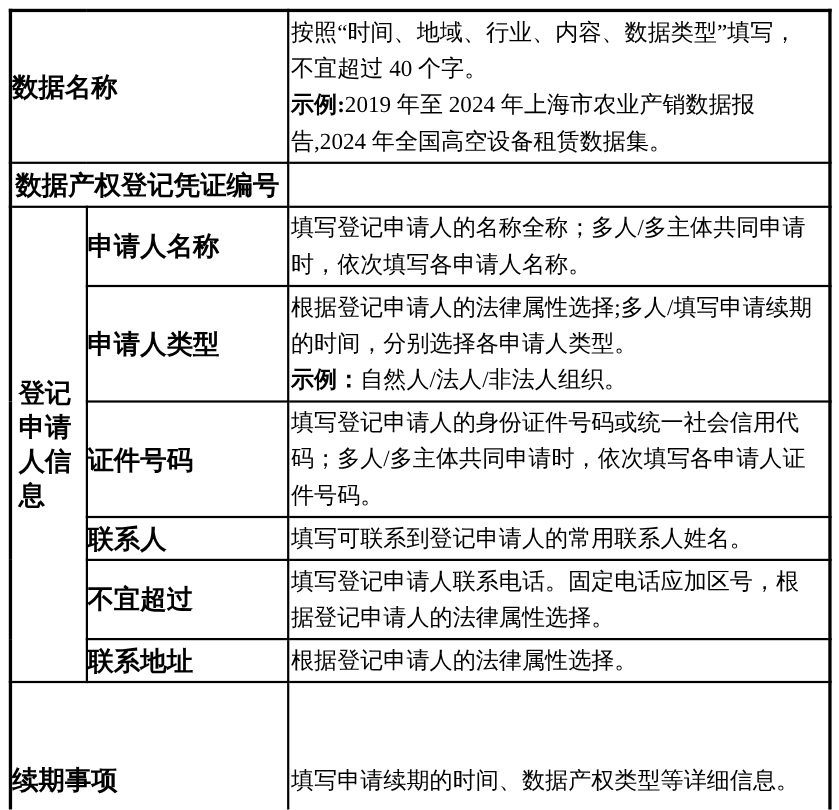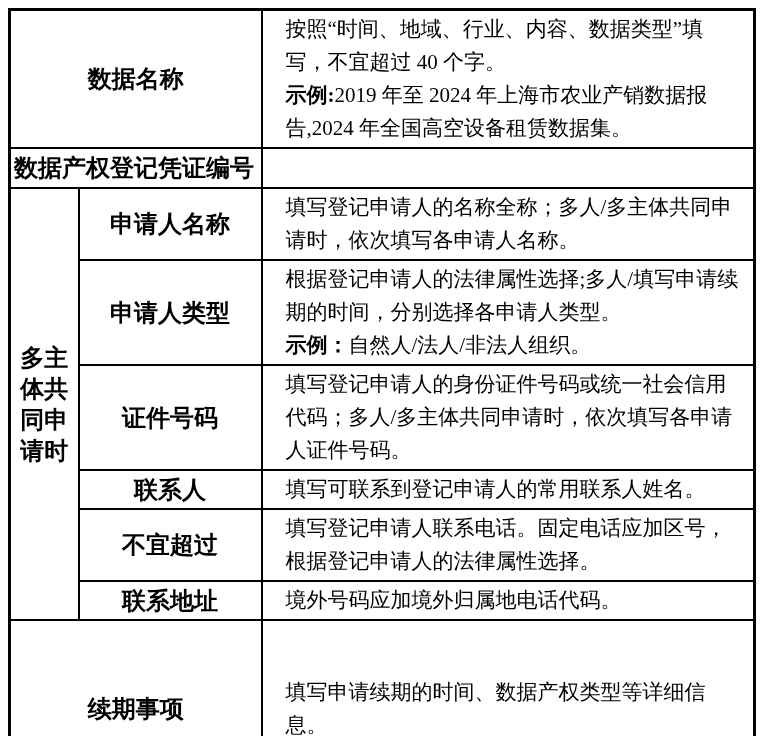--- a/index.html
+++ b/index.html
@@ -26,42 +26,42 @@
   }
   table.form-table td {
     border: 2px solid #000000;
     overflow: hidden;
   }
   
   td.label {
     font-family: "Liberation Sans", "DejaVu Sans", sans-serif;
     font-weight: bold;
     font-size: 24px;
-    text-align: center;
+    text-align: left;
     vertical-align: middle;
     padding: 0;
   }
   td.label-left {
     text-align: left;
     padding-left: 3px;
     letter-spacing: 0px;
   }
   td.group-label {
     line-height: 31px;
     padding: 0 6px;
     word-break: break-all;
   }
   
   td.desc {
     font-family: "Liberation Serif", "DejaVu Serif", serif;
     font-size: 21px;
     line-height: 33px;
     text-align: left;
     vertical-align: middle;
-    padding: 2px 8px 2px 23px;
+    padding: 2px 8px 2px 2px;
   }
   td.desc .bold {
     font-weight: bold;
   }
   td.empty-value {
     background: #ffffff;
   }
 </style>
 </head>
 <body>
@@ -82,21 +82,21 @@
         <div><span class="bold">示例:</span><span>2019 年至 2024 年上海市农业产销数据报告,2024 年全国高空设备租赁数据集。</span></div>
       </td>
     </tr>
 
     <tr style="height:40px">
       <td class="label label-left" colspan="2">数据产权登记凭证编号</td>
       <td class="desc empty-value"></td>
     </tr>
 
     <tr style="height:62px">
-      <td class="label group-label" rowspan="6">多主体共同申请时</td>
+      <td class="label group-label" rowspan="6">登记申请人信息</td>
       <td class="label">申请人名称</td>
       <td class="desc">填写登记申请人的名称全称；多人/多主体共同申请时，依次填写各申请人名称。</td>
     </tr>
 
     <tr style="height:105px">
       <td class="label">申请人类型</td>
       <td class="desc">
         <div>根据登记申请人的法律属性选择;多人/填写申请续期的时间，分别选择各申请人类型。</div>
         <div><span class="bold">示例：</span><span>自然人/法人/非法人组织。</span></div>
       </td>
@@ -112,21 +112,21 @@
       <td class="desc">填写可联系到登记申请人的常用联系人姓名。</td>
     </tr>
 
     <tr style="height:69px">
       <td class="label">不宜超过</td>
       <td class="desc">填写登记申请人联系电话。固定电话应加区号，根据登记申请人的法律属性选择。</td>
     </tr>
 
     <tr style="height:33px">
       <td class="label">联系地址</td>
-      <td class="desc">境外号码应加境外归属地电话代码。</td>
+      <td class="desc">根据登记申请人的法律属性选择。</td>
     </tr>
 
     <tr style="height:179px">
       <td class="label" colspan="2">续期事项</td>
       <td class="desc">填写申请续期的时间、数据产权类型等详细信息。</td>
     </tr>
   </tbody>
     </table>
 </div>
 

